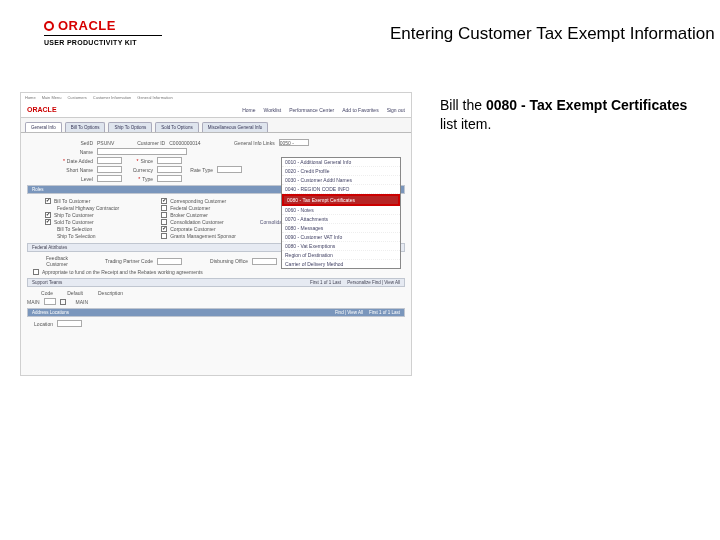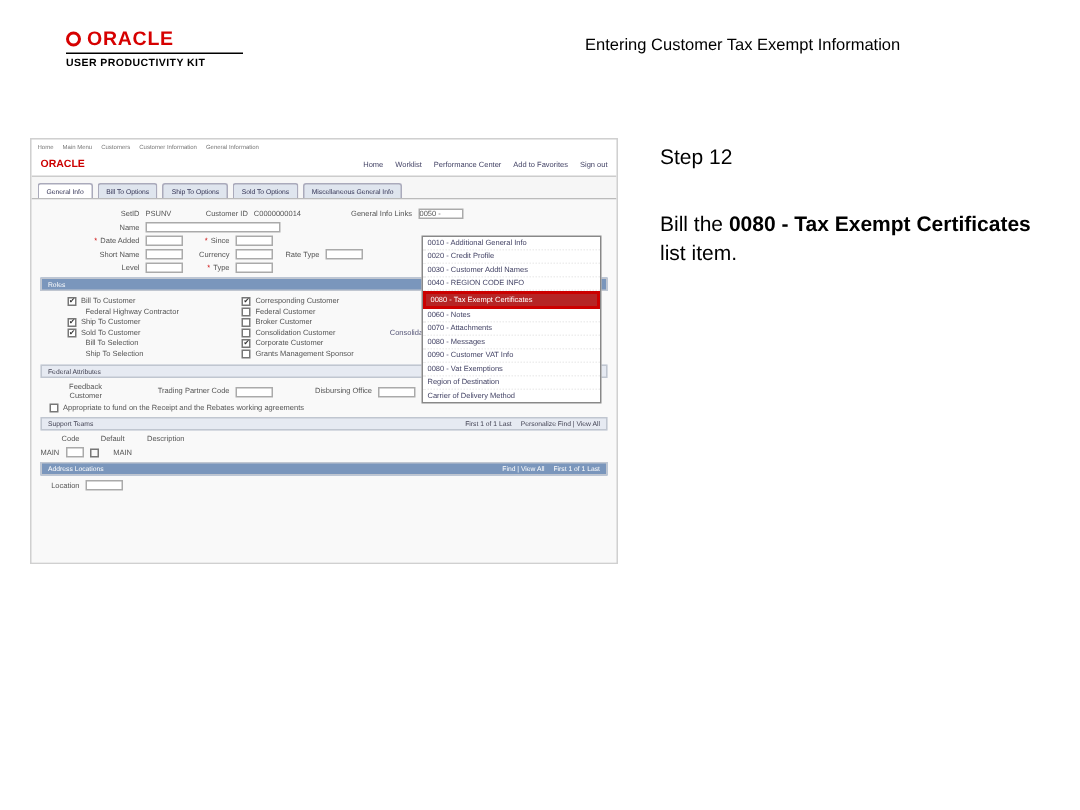--- a/index.html
+++ b/index.html
@@ -28,21 +28,21 @@
     display: inline-block;
   }
   .oracle-text {
     font-size: 13px; font-weight: bold; color: #d60000; letter-spacing: 0.5px;
   }
   .upk {
     font-size: 7px; letter-spacing: 0.3px; color: #000; margin-top: 3px;
     font-weight: bold;
   }
   .title {
-    font-size: 11px; color: #000; margin-left: 216px; margin-top: 6px;
+    font-size: 17px; color: #000; margin-left: 216px; margin-top: 6px;
   }
 
   
   .main {
     display: flex;
     padding: 40px 0 0 20px;
     gap: 28px;
   }
 
   
@@ -285,18 +285,17 @@
       <div class="dd-item">0070 - Attachments</div>
       <div class="dd-item">0080 - Messages</div>
       <div class="dd-item">0090 - Customer VAT Info</div>
       <div class="dd-item">0080 - Vat Exemptions</div>
       <div class="dd-item">Region of Destination</div>
       <div class="dd-item last">Carrier of Delivery Method</div>
     </div>
   </div>
 
   <div class="instr">
-    <div class="step">Step 12</div>
     <div class="instr-text">
       <span>Bill the </span><b>0080 - Tax Exempt Certificates</b><span> list item.</span>
     </div>
   </div>
 </div>
 
 </body></html>

